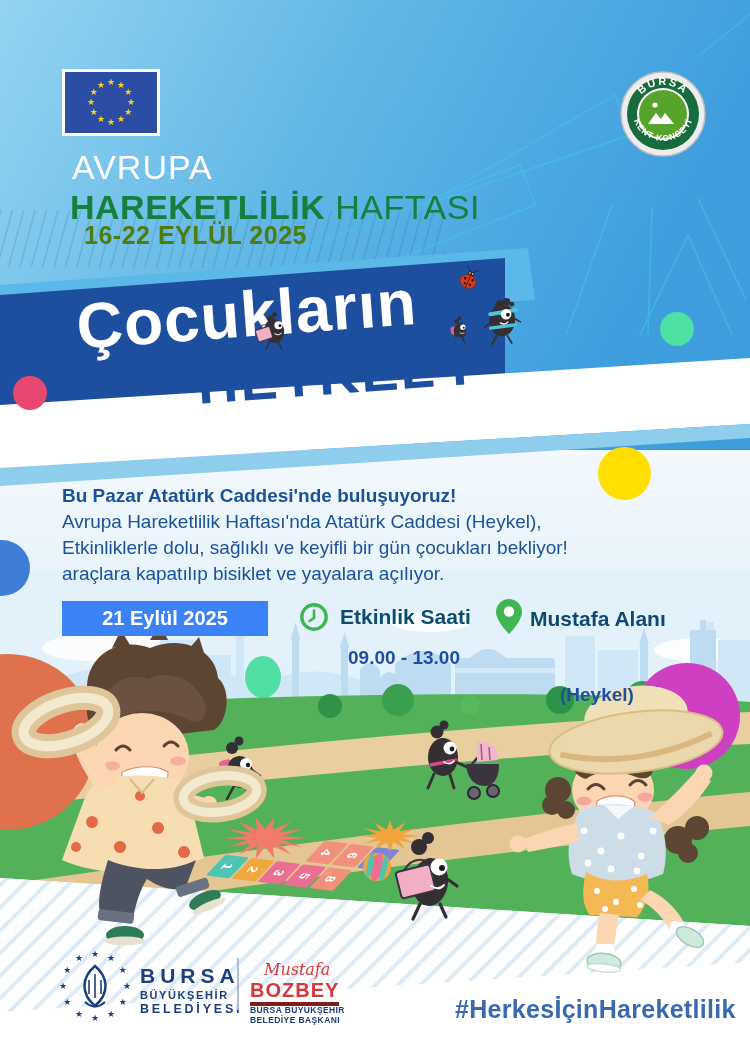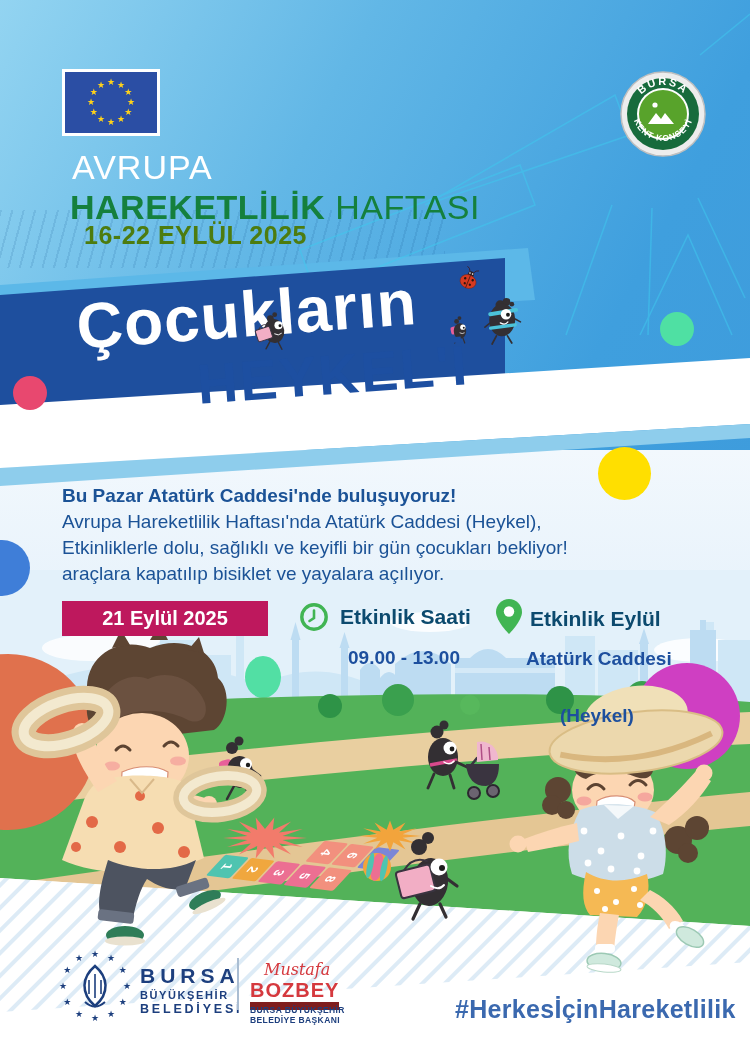--- a/index.html
+++ b/index.html
@@ -38,35 +38,35 @@
   .dot-yellow{left:598px;top:447px;width:53px;height:53px;background:#ffdf00;}
   .dot-blue{left:-26px;top:540px;width:56px;height:56px;background:#3f7ed8;}
 
   
   .content-bg{left:0;top:450px;width:750px;height:160px;z-index:1;
     background:linear-gradient(180deg,#f2f8fd 0%,#e7f2fb 100%);}
   .body-text{left:62px;top:483px;width:620px;z-index:10;color:#1b5296;font-size:19px;line-height:26px;}
   .body-text .lead{font-weight:800;}
 
   .event-row{z-index:10;}
-  .date-chip{left:62px;top:601px;width:206px;height:35px;background:#be185d;color:#fff;
+  .date-chip{left:62px;top:601px;width:206px;height:35px;background:#3b82f6;color:#fff;
     display:flex;align-items:center;justify-content:center;font-size:20px;font-weight:800;z-index:10;}
   .ev-label{color:#0c4a6e;font-size:21px;font-weight:800;z-index:10;white-space:nowrap;}
   .ev-value{color:#1d4f9e;font-size:19px;font-weight:700;z-index:10;white-space:nowrap;text-align:right;}
 
   
   .footer-wrap{left:0;top:940px;width:750px;height:109px;z-index:10;}
   .muni-text{position:absolute;left:140px;top:24px;color:#1d3f7e;}
   .muni-text .l1{font-size:21px;font-weight:800;letter-spacing:5px;}
   .muni-text .l2{font-size:11px;font-weight:800;letter-spacing:1.6px;margin-top:1px;}
   .muni-text .l3{font-size:12.5px;font-weight:800;letter-spacing:2.8px;margin-top:1px;}
   .vdiv{position:absolute;left:237px;top:18px;width:1.5px;height:52px;background:#aabdd2;}
   .mayor{position:absolute;left:250px;top:20px;}
   .mayor .first{font-family:"DejaVu Serif",serif;font-style:italic;font-size:16px;color:#d5393e;margin-left:14px;}
-  .mayor .last{font-size:20px;font-weight:800;color:#d5393e;letter-spacing:1px;border-bottom:8px solid #7f1d1d;padding-bottom:1px;}
+  .mayor .last{font-size:20px;font-weight:800;color:#d5393e;letter-spacing:1px;border-bottom:4px solid #7f1d1d;padding-bottom:1px;}
   .mayor .t1{font-size:8.5px;font-weight:800;color:#1d3f7e;margin-top:3px;letter-spacing:.4px;}
   .mayor .t2{font-size:8.5px;font-weight:800;color:#1d3f7e;letter-spacing:.4px;}
   .hashtag{position:absolute;left:455px;top:55px;color:#3b69af;font-size:25px;font-weight:700;letter-spacing:.3px;}
 
   svg{display:block;}
   .svg-abs{position:absolute;pointer-events:none;}
 </style>
 </head>
 <body>
 
@@ -214,23 +214,22 @@
   <svg class="svg-abs" style="left:299px;top:602px;z-index:10" width="30" height="30" viewBox="0 0 30 30">
     <circle cx="15" cy="15" r="12.2" fill="none" stroke="#41b553" stroke-width="3.4"></circle>
     <path d="M15,8.5 L15,16 L10.5,19" fill="none" stroke="#41b553" stroke-width="2.6" stroke-linecap="round"></path>
   </svg>
   <div class="abs ev-label event-row" style="left:340px;top:605px">Etkinlik Saati</div>
   <div class="abs ev-value event-row" style="left:348px;top:647px">09.00 - 13.00</div>
   <svg class="svg-abs" style="left:495px;top:598px;z-index:10" width="28" height="38" viewBox="0 0 28 38">
     <path d="M14,1 C21,1 27,6.8 27,14 C27,23 14,36 14,36 C14,36 1,23 1,14 C1,6.8 7,1 14,1 Z" fill="#41b553"></path>
     <circle cx="14" cy="13.5" r="5.2" fill="#ffffff"></circle>
   </svg>
-  <div class="abs ev-label event-row" style="left:530px;top:607px">Etkinlik Eylül</div>
-  <div class="abs ev-value event-row" style="left:526px;top:648px">Atatürk Caddesi</div>
-  <div class="abs ev-value event-row" style="left:560px;top:705px">(Heykel)</div>
+  <div class="abs ev-label event-row" style="left:530px;top:607px">Mustafa Alanı</div>
+  <div class="abs ev-value event-row" style="left:560px;top:684px">(Heykel)</div>
 
   <svg class="svg-abs" style="left:0;top:570px;z-index:2" width="750" height="479" viewBox="0 570 750 479">
     <defs>
       <pattern id="diag" patternUnits="userSpaceOnUse" width="16" height="16" patternTransform="rotate(45)">
         <rect width="16" height="16" fill="#ffffff"></rect>
         <rect width="4" height="16" fill="#d9e9f5"></rect>
       </pattern>
     </defs>
 
     <rect x="0" y="570" width="750" height="160" fill="#e3f1fa"></rect>

